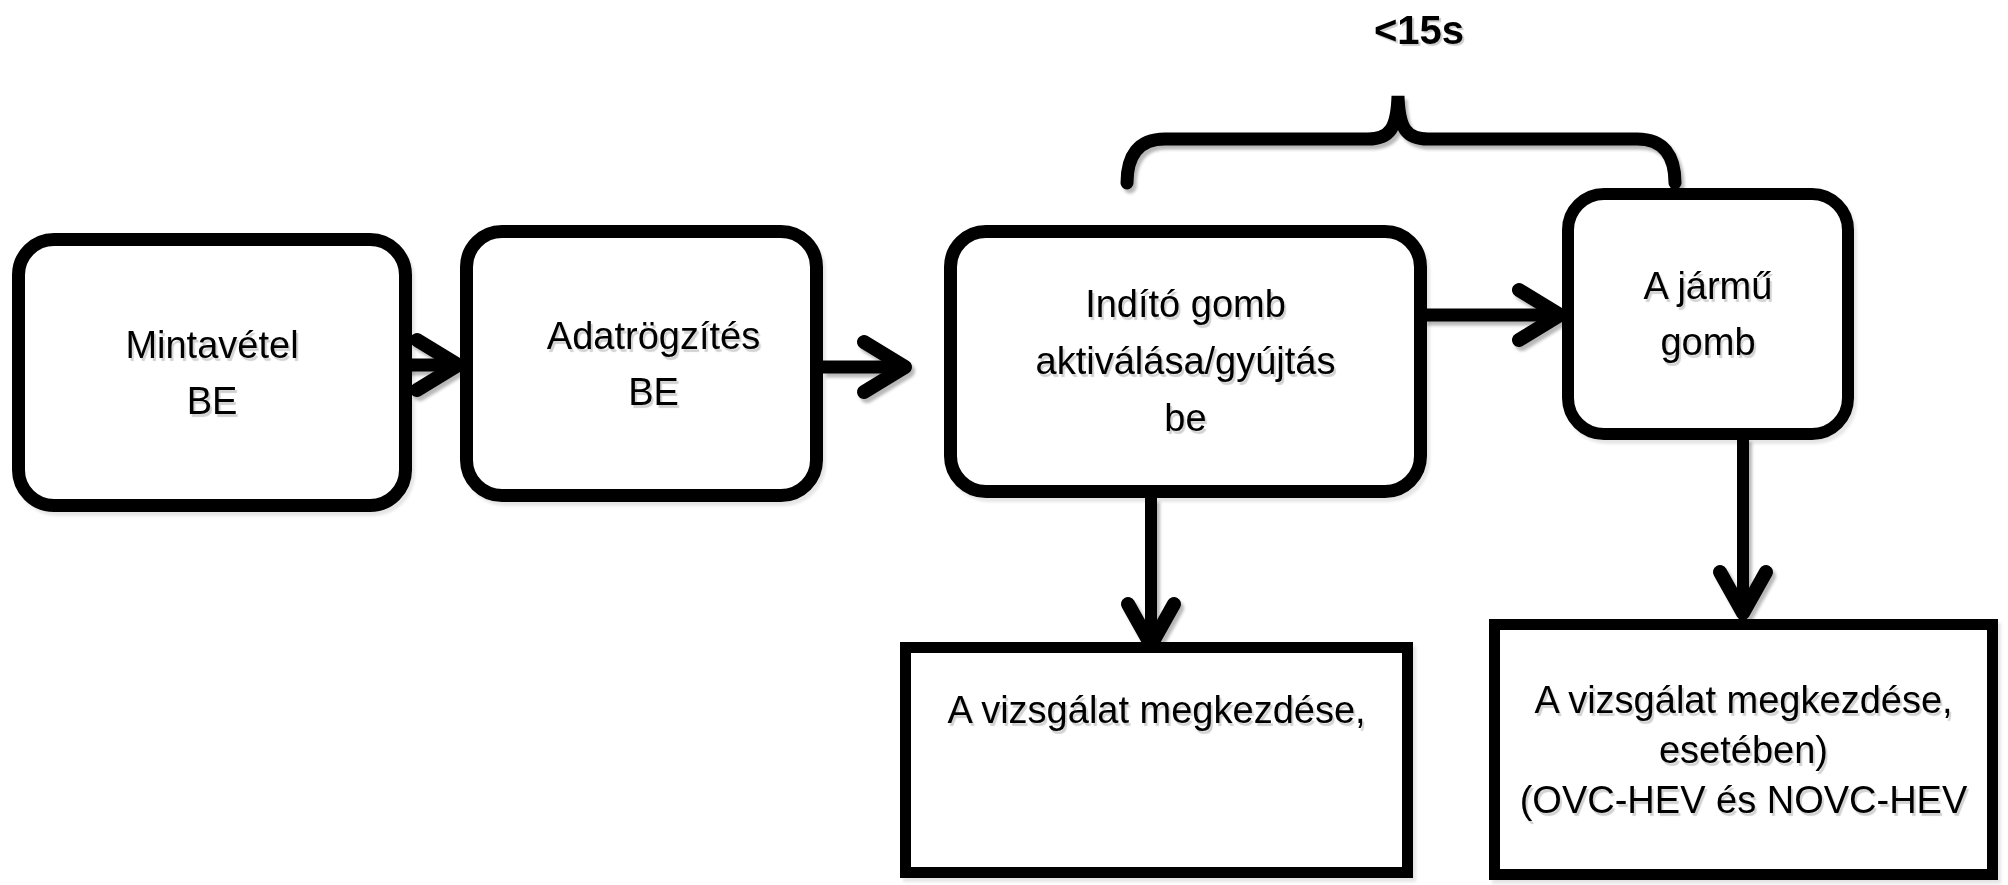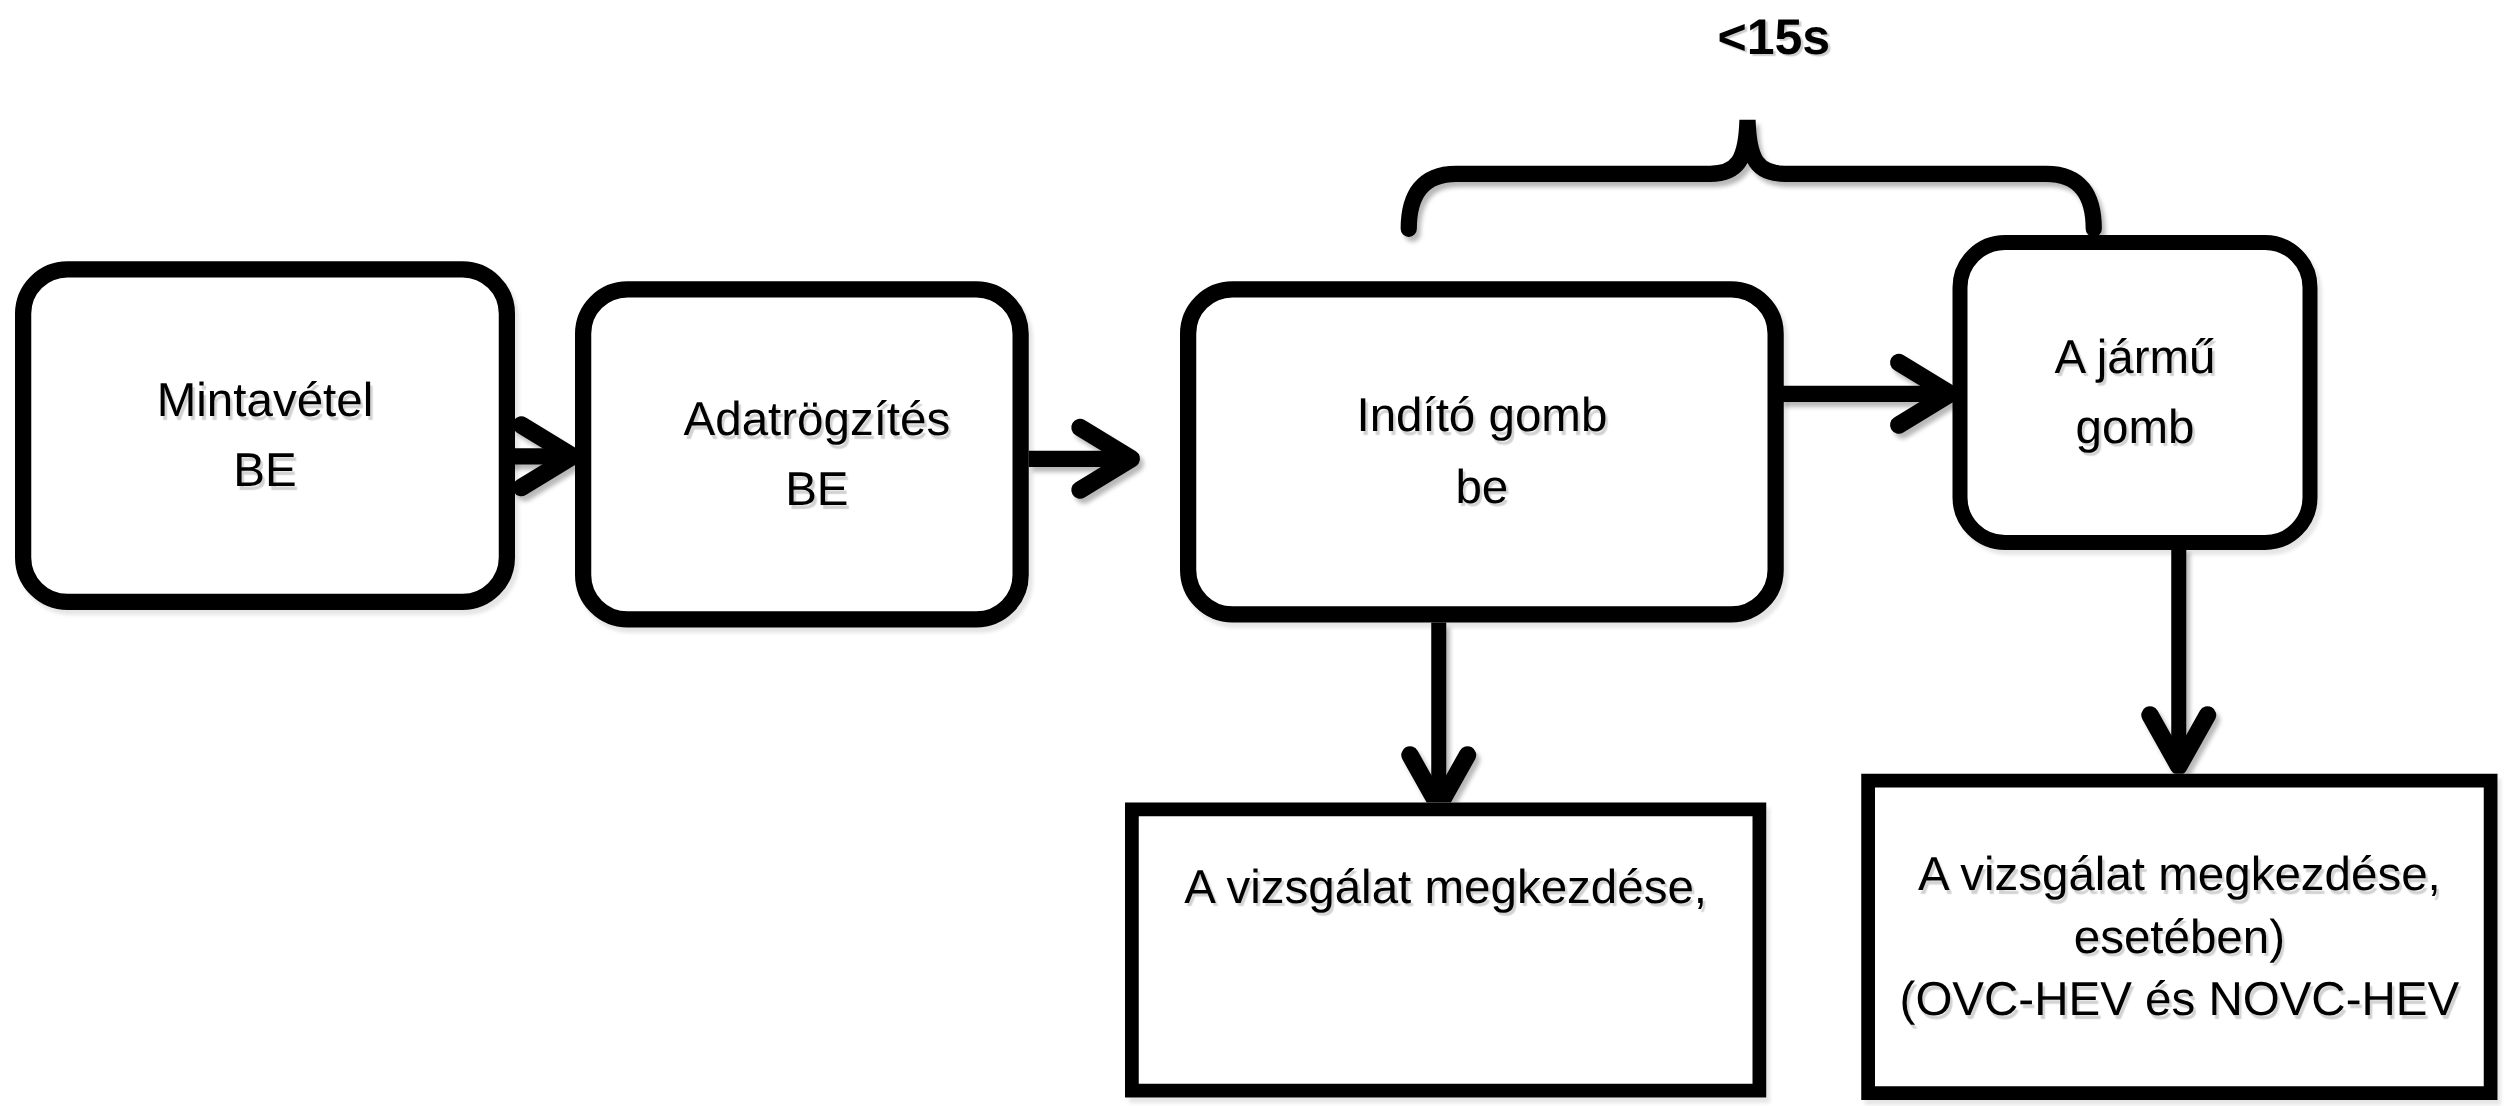--- a/index.html
+++ b/index.html
@@ -29,21 +29,21 @@
     text-align: center;
     color: #000000;
     font-size: 38px;
     line-height: 56px;
     text-shadow: 2px 3px 1px rgba(0,0,0,0.18);
     box-shadow: 3px 4px 3px rgba(0,0,0,0.10);
   }
   .node span { display: block; white-space: nowrap; }
   .rounded { border-radius: 42px; }
 
-  #box-step1 { left: 12px;   top: 209px; width: 400px; height: 279px; }
+  #box-step1 { left: 12px;   top: 233px; width: 400px; height: 279px; }
   #box-step2 { left: 460px;  top: 225px; width: 363px; height: 277px; padding-left: 24px; }
   #box-step3 { left: 905px;  top: 225px; width: 483px; height: 273px; line-height: 57px; margin-left: 39px; }
   #box-step4 { left: 1562px; top: 188px; width: 292px; height: 252px; border-width: 12px; }
 
   #box-result-start {
     left: 900px; top: 642px; width: 513px; height: 236px;
     border-width: 11px; border-radius: 0;
     justify-content: flex-start; padding-top: 30px; line-height: 55px;
   }
   #box-result-inactive {
@@ -123,20 +123,21 @@
     <span>BE</span>
   </div>
 
   <div class="node rounded" id="box-step2">
     <span>Adatrögzítés</span>
     <span>BE</span>
   </div>
 
   <div class="node rounded" id="box-step3">
     <span>Indító gomb</span>
+    <span>aktiválása/gyújtás</span>
     <span>be</span>
   </div>
 
   <div class="node rounded" id="box-step4">
     <span>A jármű</span>
     <span>gomb</span>
   </div>
 
   <div class="node" id="box-result-start">
     <span>A vizsgálat megkezdése,</span>

